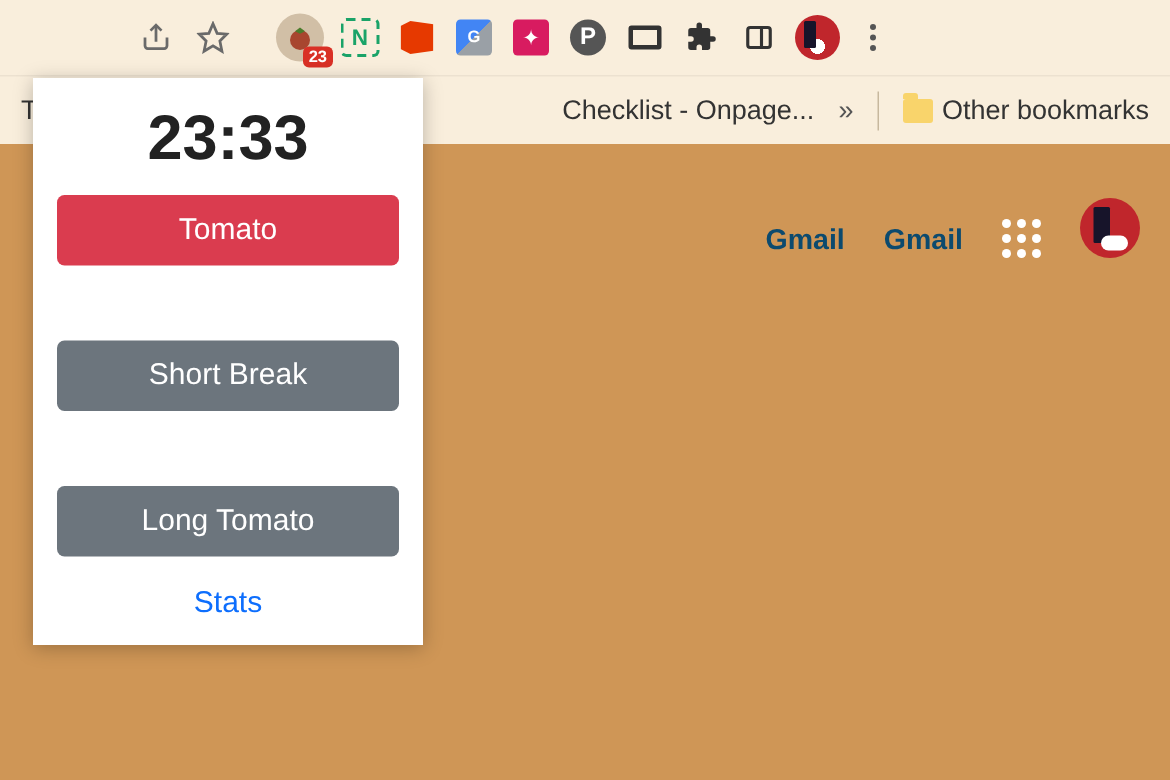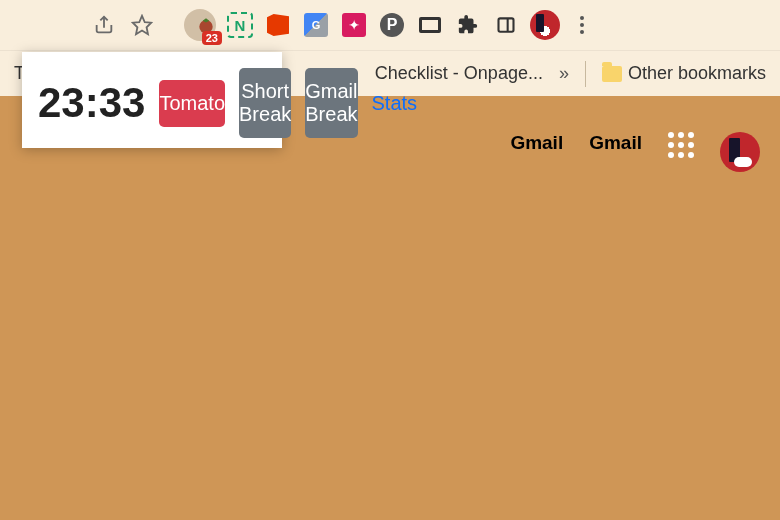--- a/index.html
+++ b/index.html
@@ -22,21 +22,21 @@
   .tb-spacer { width: 70px; }
   .tb-icon {
     width: 28px; height: 28px;
     display: flex; align-items: center; justify-content: center;
     position: relative;
   }
   .share-svg, .star-svg { width: 22px; height: 22px; stroke:#6a6a6a; fill:none; stroke-width:2; }
   .ext-circle {
     width: 32px; height: 32px; border-radius: 50%;
     background: #d1bfa6;
-    display:flex; align-items:center; justify-content:flex-end;
+    display:flex; align-items:center; justify-content:center;
     position: relative;
   }
   .tomato-icn { width:20px; height:20px; }
   .badge {
     position:absolute; bottom:-4px; right:-6px;
     background:#d93025; color:#fff;
     font-size:11px; font-weight:bold;
     border-radius:4px;
     padding:0 4px; line-height:14px;
   }
@@ -92,49 +92,49 @@
   }
   .bm-entry{display:flex;align-items:center;gap:6px;}
   .bm-overflow{font-size:18px;color:#555;}
   .bm-divider{width:1px;height:26px;background:#c7b89e;}
   .bm-folder-icon{width:20px;height:16px;background:#f9d46b;border-radius:2px;position:relative;}
   .bm-folder-icon::before{content:"";position:absolute;top:-4px;left:0;width:10px;height:4px;background:#f9d46b;border-radius:2px 2px 0 0;}
   .bm-spacer{flex:1;}
 
   .page-header{
     position:absolute; right:20px; top:132px;
-    display:flex; align-items:flex-start; gap:26px;
-    color:#000000; font-size:19px; font-weight:600;
+    display:flex; align-items:flex-end; gap:26px;
+    color:#0c4a6e; font-size:19px; font-weight:600;
   }
   .apps-grid{
     display:grid; grid-template-columns:repeat(3,6px);
     grid-auto-rows:6px; gap:4px;
   }
   .apps-grid span{background:#fff;border-radius:50%;}
   .avatar-lg{width:40px;height:40px;border-radius:50%;
     background:#c0262c; position:relative; overflow:hidden;}
   .avatar-lg::before{content:"";position:absolute;left:9px;top:6px;width:11px;height:24px;background:#17142a;border-radius:1px;}
   .avatar-lg::after{content:"";position:absolute;left:14px;bottom:5px;width:18px;height:10px;background:#fff;border-radius:5px;}
 
   .popup{
     position:absolute; left:22px; top:52px;
     width:260px; background:#fff;
     box-shadow:0 2px 12px rgba(0,0,0,0.25);
     padding:16px 16px 10px;
-    display:flex; flex-direction:row; align-items:center;
+    display:flex; flex-direction:column; align-items:center;
     gap:14px;
   }
   .timer{font-size:42px;font-weight:600;color:#222;}
   .btn{
     width:100%; padding:12px 0;
     border:none; border-radius:5px;
     font-size:20px; color:#ffffff; cursor:pointer;
   }
   .btn-tomato{background:#da3c4f;}
-  .btn-grey{background:#6c757d;}
+  .btn-grey{background:#6c757d;margin-top:36px;}
   .btn-yellow{background:#ffc107;color:#333;}
   .stats-link{color:#0d6efd;font-size:20px;padding:6px 0;}
 </style>
 </head>
 <body>
 
 <div class="toolbar">
   <div class="tb-spacer"></div>
 
   <div class="tb-icon">
@@ -235,15 +235,15 @@
       <span></span>
       <span></span>
   </div>
   <div class="avatar-lg"></div>
 </div>
 
 <div class="popup">
   <div class="timer">23:33</div>
   <button class="btn btn-tomato">Tomato</button>
   <button class="btn btn-grey">Short Break</button>
-  <button class="btn btn-grey">Gmail Break</button>
+  <button class="btn btn-grey">Long Tomato</button>
   <a class="stats-link">Stats</a>
 </div>
 
 </body></html>

